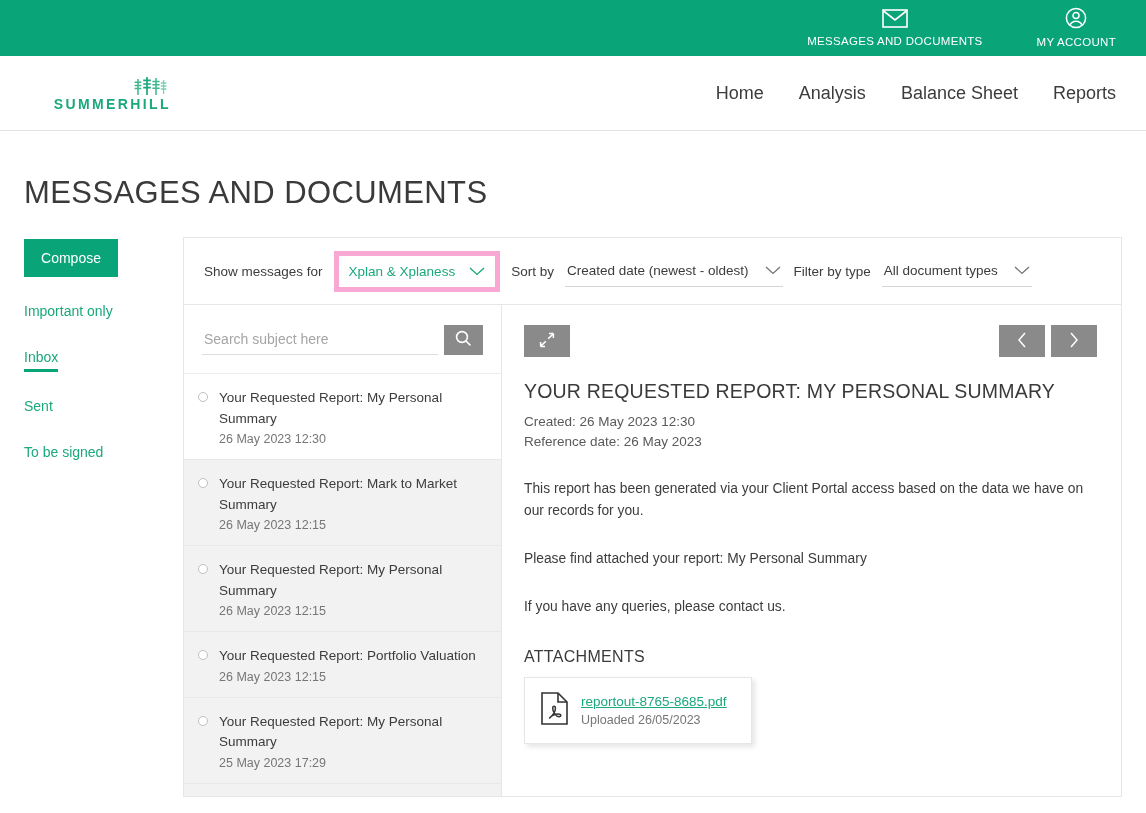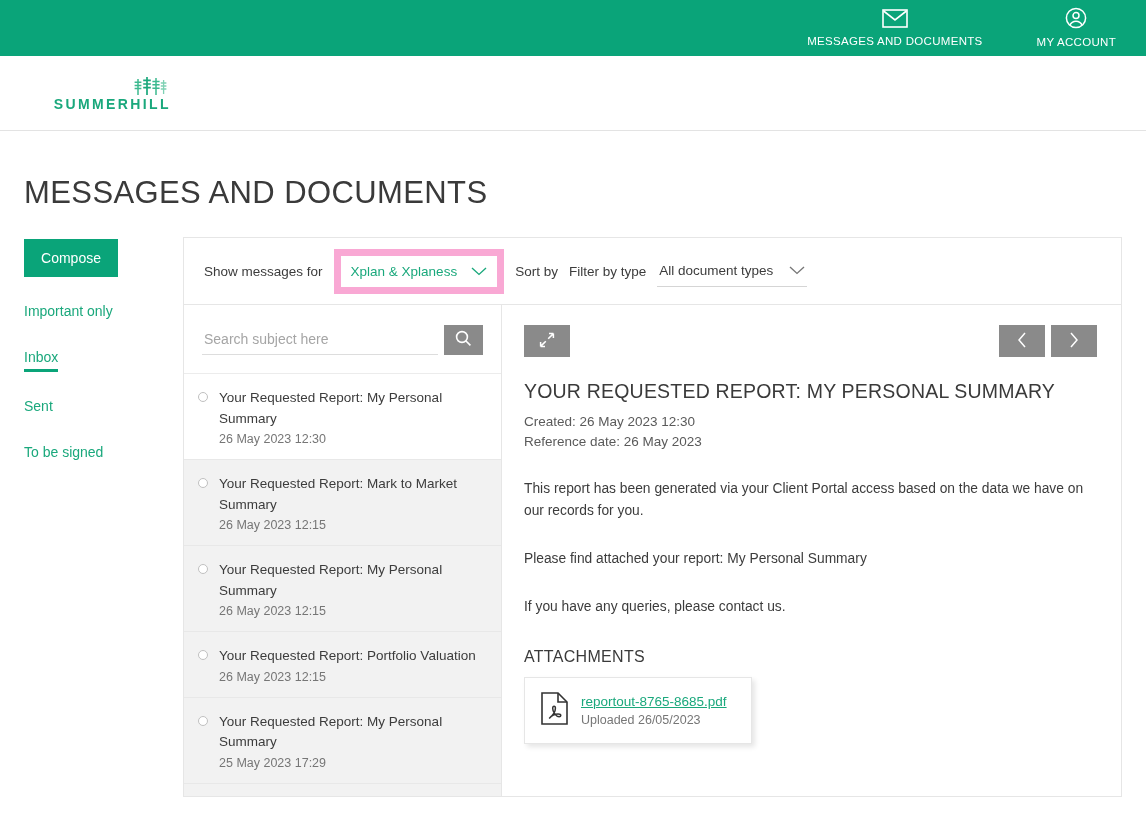--- a/index.html
+++ b/index.html
@@ -133,21 +133,21 @@
     height: 67px;
     border-bottom: 1px solid #e6e6e6;
     display: flex;
     align-items: center;
     padding-left: 20px;
     gap: 11px;
     flex: 0 0 67px;
   }
   .filter-label { font-size: 13.5px; color: #3c3c3c; white-space: nowrap; }
   .select-boxed {
-    border: 7px solid #f9a8d4;
+    border: 5px solid #f9a8d4;
     padding: 8px 10px;
     display: flex;
     align-items: center;
     gap: 14px;
     color: #1aa87c;
     font-size: 13.5px;
     cursor: pointer;
     white-space: nowrap;
   }
   .select-underline {
@@ -350,20 +350,26 @@
         <g stroke="#3cb98f" stroke-width="1.5">
           <path d="M23 2v17M19.4 5.4h7.2M19.4 8.8h7.2M19.4 12.2h7.2"></path>
         </g>
         <g stroke="#7fd1b4" stroke-width="1.3">
           <path d="M30.6 4v14M27.8 7h5.6M27.8 10h5.6M27.8 13h5.6"></path>
         </g>
       </svg>
     </span>
     <span class="logo-text">SUMMERHILL</span>
   </div>
+  <nav class="mainnav">
+    <a>Home</a>
+    <a>Analysis</a>
+    <a>Balance Sheet</a>
+    <a>Reports</a>
+  </nav>
 </div>
 
 <h1 class="page-title">MESSAGES AND DOCUMENTS</h1>
 
 <div class="body-wrap">
 
   <div class="sidebar">
     <button class="compose-btn">Compose</button>
     <span class="sidebar-link-row"><span class="sidebar-link">Important only</span></span>
     <span class="sidebar-link-row"><span class="sidebar-link active">Inbox</span></span>
@@ -377,20 +383,28 @@
       <span class="filter-label">Show messages for</span>
       <div class="select-boxed">
         <span>Xplan &amp; Xplaness</span>
         <span class="chev">
           <svg width="16" height="9" viewBox="0 0 16 9" fill="none">
               <path d="M1 1l7 6.4L15 1" stroke="#1aa87c" stroke-width="1.4"></path>
             </svg>
         </span>
       </div>
       <span class="filter-label">Sort by</span>
+      <div class="select-underline">
+        <span>Created date (newest - oldest)</span>
+        <span class="chev">
+          <svg width="16" height="9" viewBox="0 0 16 9" fill="none">
+              <path d="M1 1l7 6.4L15 1" stroke="#777" stroke-width="1.4"></path>
+            </svg>
+        </span>
+      </div>
       <span class="filter-label">Filter by type</span>
       <div class="select-underline">
         <span>All document types</span>
         <span class="chev">
           <svg width="16" height="9" viewBox="0 0 16 9" fill="none">
               <path d="M1 1l7 6.4L15 1" stroke="#777" stroke-width="1.4"></path>
             </svg>
         </span>
       </div>
     </div>

